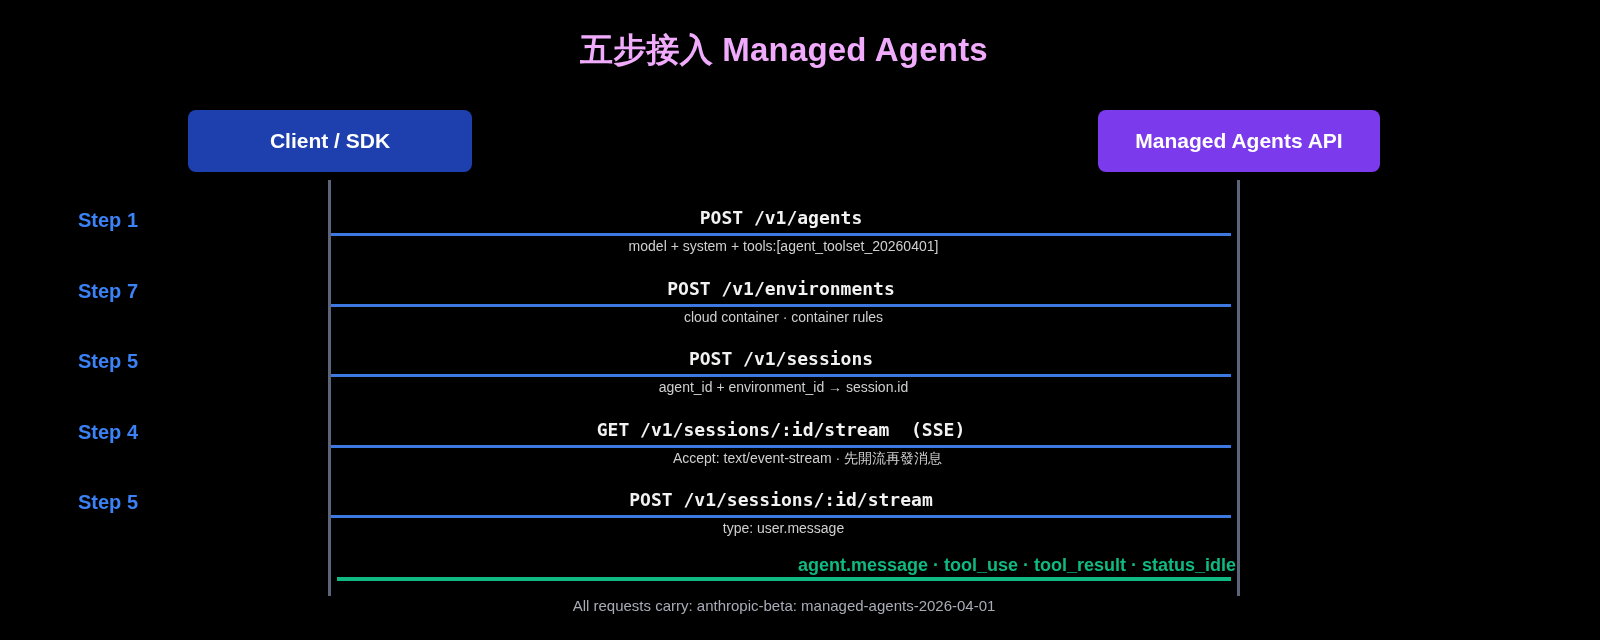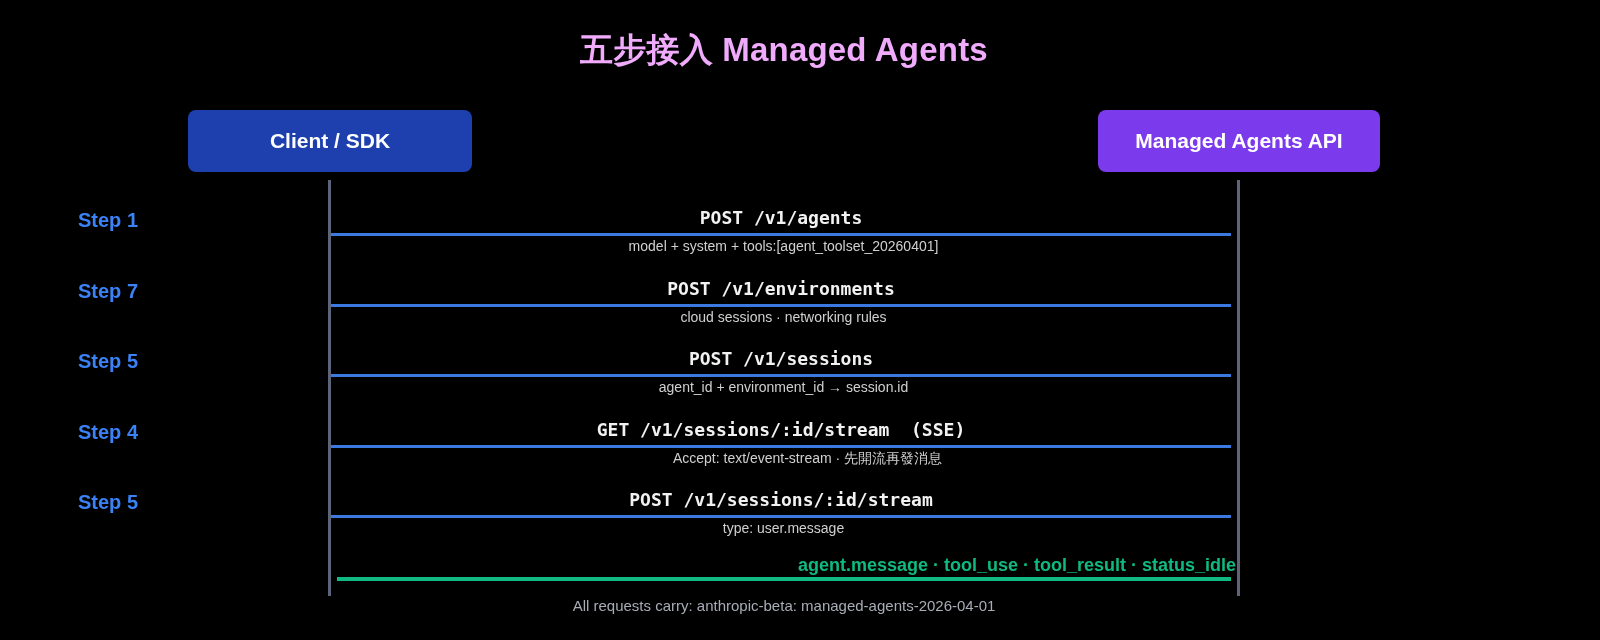--- a/index.html
+++ b/index.html
@@ -44,21 +44,21 @@
 <div class="lifeline right"></div>
 
 <div class="step-label" style="top:209px;color:#3b82f6;">Step 1</div>
 <div class="endpoint" style="top:207px;">POST /v1/agents</div>
 <div class="msg-line" style="top:233px;background:#3b78e0;"></div>
 <div class="desc" style="top:238px;">model + system + tools:[agent_toolset_20260401]</div>
 
 <div class="step-label" style="top:280px;color:#3b82f6;">Step 7</div>
 <div class="endpoint" style="top:278px;">POST /v1/environments</div>
 <div class="msg-line" style="top:304px;background:#3b78e0;"></div>
-<div class="desc" style="top:309px;">cloud sessions · networking rules</div>
+<div class="desc" style="top:309px;">cloud container · container rules</div>
 
 <div class="step-label" style="top:350px;color:#3b82f6;">Step 5</div>
 <div class="endpoint" style="top:348px;">POST /v1/sessions</div>
 <div class="msg-line" style="top:374px;background:#3b78e0;"></div>
 <div class="desc" style="top:379px;">agent_id + environment_id → session.id</div>
 
 <div class="step-label" style="top:421px;color:#3b82f6;">Step 4</div>
 <div class="endpoint" style="top:419px;white-space:pre;">GET /v1/sessions/:id/stream  (SSE)</div>
 <div class="msg-line" style="top:445px;background:#3b78e0;"></div>
 <div class="desc" style="top:450px;margin-left:24px;">Accept: text/event-stream · 先開流再發消息</div>

